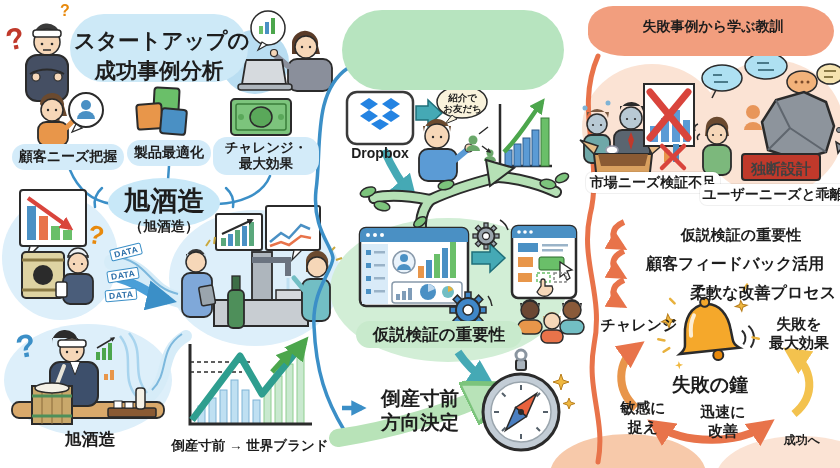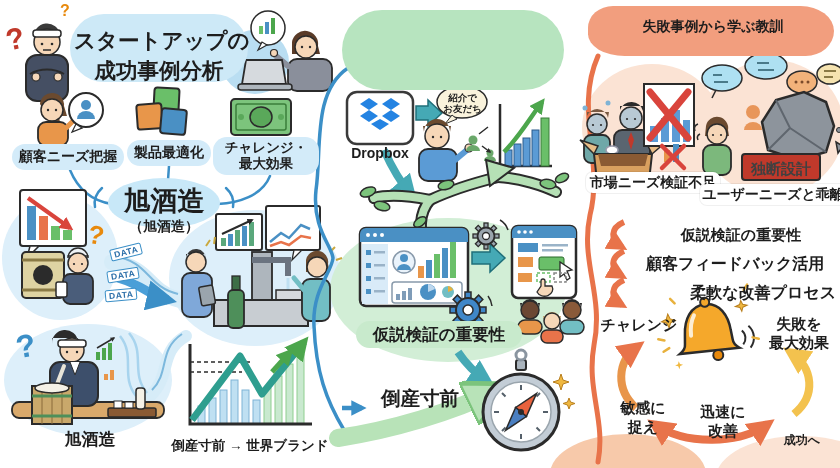--- a/index.html
+++ b/index.html
@@ -529,20 +529,21 @@
   <span style="display:block">紹介で</span>
   <span style="display:block">お友だち</span>
 </div>
 
 <div class="pill pg" style="left:356px;top:321px;width:166px;height:27px;font-size:16.5px">
       <span>仮説検証の重要性</span>
     </div>
 
 <div class="t" style="left:376px;top:386px;width:88px;font-size:19.5px;line-height:24px">
   <span style="display:block">倒産寸前</span>
+  <span style="display:block">方向決定</span>
 </div>
 
 <div class="t" style="left:594px;top:18px;width:238px;font-size:14px">失敗事例から学ぶ教訓</div>
 
 <div class="pill pw" style="left:586px;top:172px;width:134px;height:21px;font-size:14px">
       <span>市場ニーズ検証不足</span>
     </div>
 <div class="t" style="left:742px;top:160px;width:78px;font-size:15px;color:#404040">独断設計</div>
 <div class="pill pw" style="left:700px;top:184px;width:146px;height:21px;font-size:14px">
       <span>ユーザーニーズと乖離</span>
@@ -550,20 +551,21 @@
 
 <div class="t" style="left:646px;top:226px;width:190px;font-size:15px;text-align:center">仮説検証の重要性</div>
 <div class="t" style="left:646px;top:255px;width:190px;font-size:16px;text-align:left">顧客フィードバック活用</div>
 <div class="t" style="left:646px;top:284px;width:190px;font-size:16px;text-align:right">柔軟な改善プロセス</div>
 
 <div class="t" style="left:600px;top:316px;width:78px;font-size:15px">チャレンジ</div>
 <div class="t" style="left:762px;top:314px;width:74px;font-size:15px;line-height:19px">
   <span style="display:block">失敗を</span>
   <span style="display:block">最大効果</span>
 </div>
+<div class="t" style="left:660px;top:374px;width:100px;font-size:19px">失敗の鐘</div>
 <div class="t" style="left:612px;top:398px;width:62px;font-size:15px;line-height:19px">
   <span style="display:block">敏感に</span>
   <span style="display:block">捉え</span>
 </div>
 <div class="t" style="left:692px;top:402px;width:62px;font-size:15px;line-height:19px">
   <span style="display:block">迅速に</span>
   <span style="display:block">改善</span>
 </div>
 <div class="t" style="left:772px;top:434px;width:60px;font-size:12px">成功へ</div>
 

